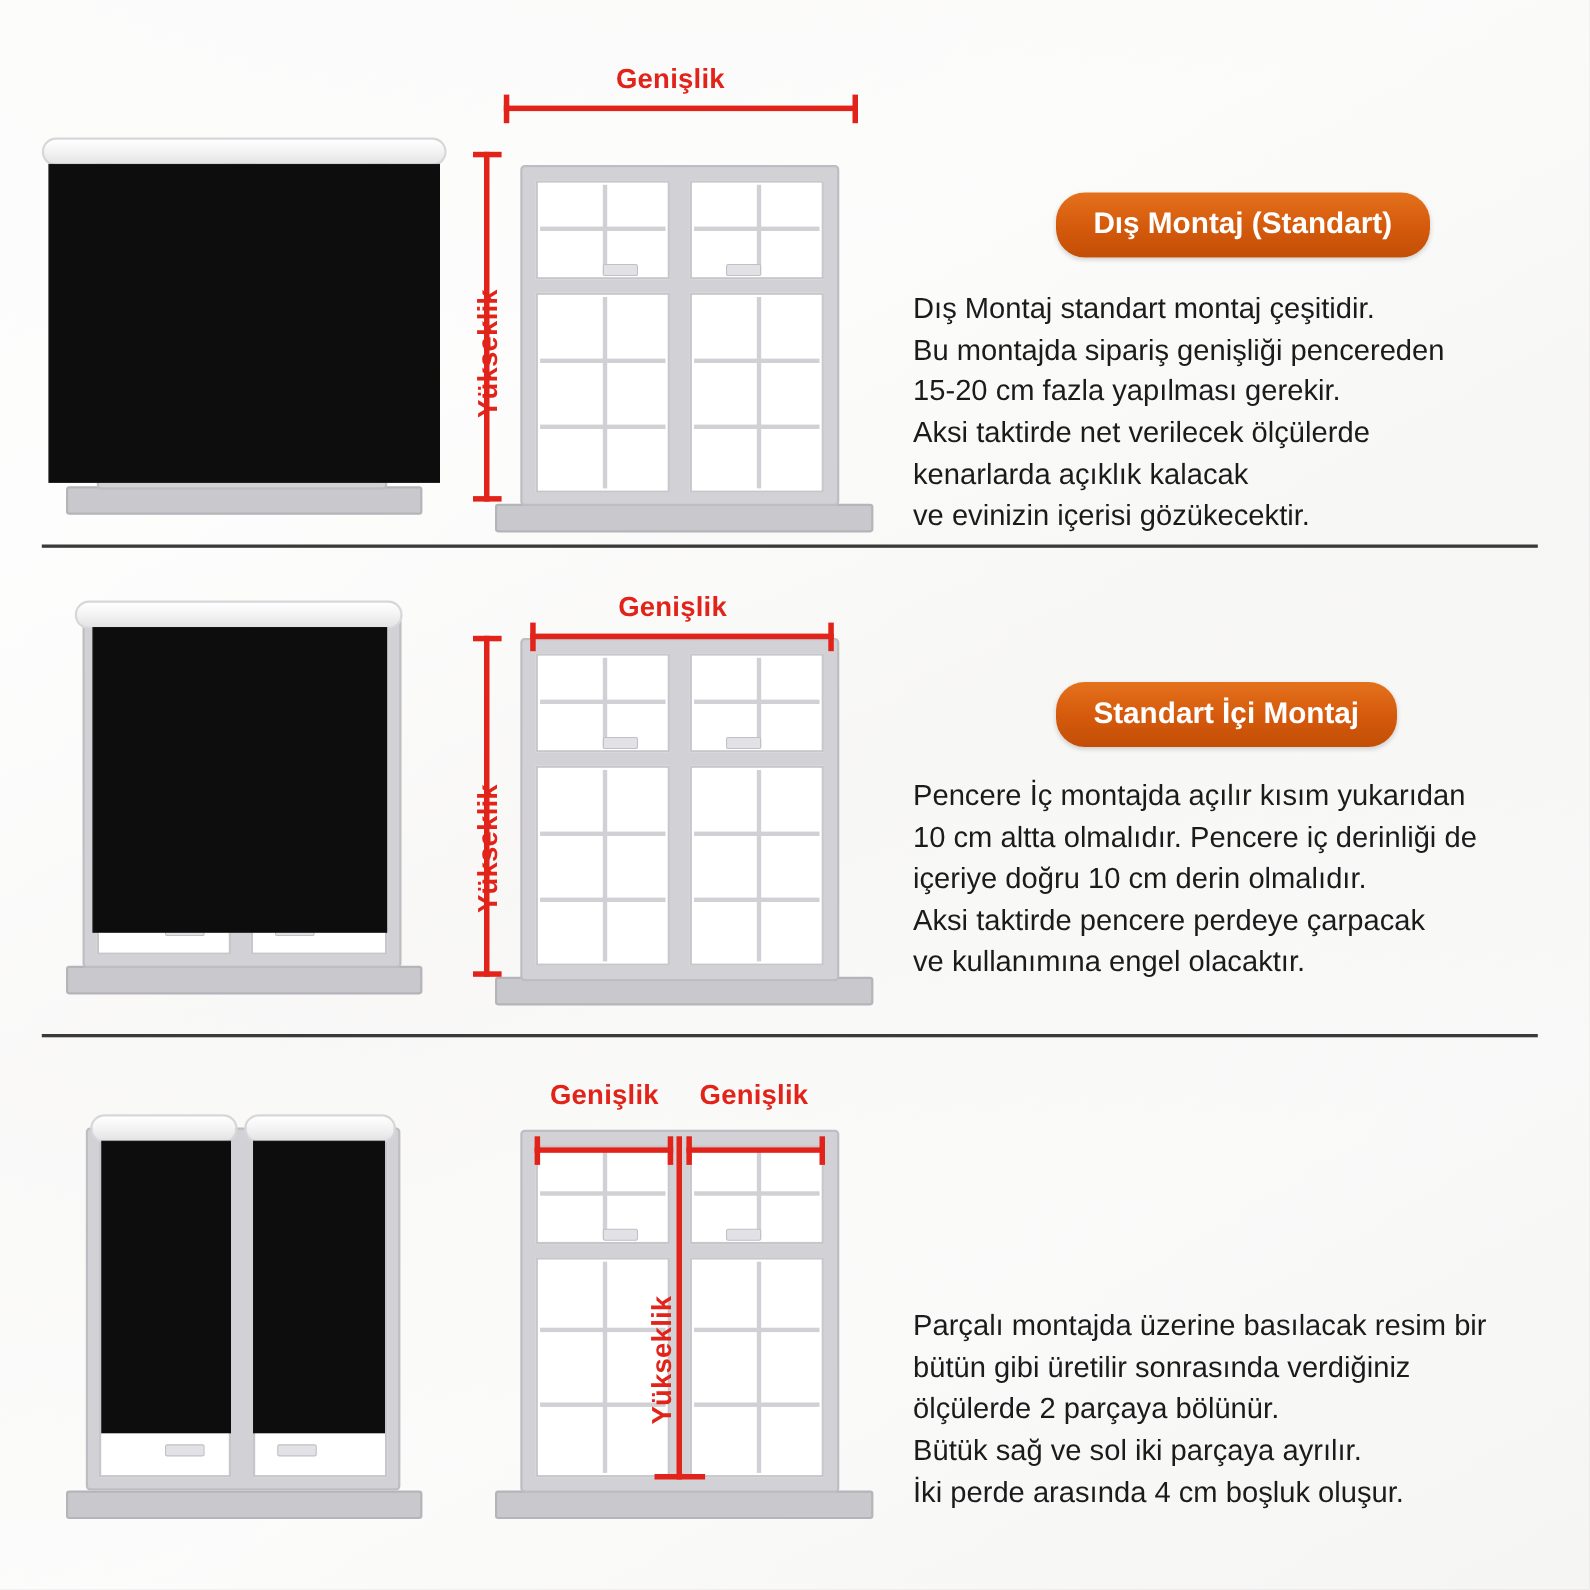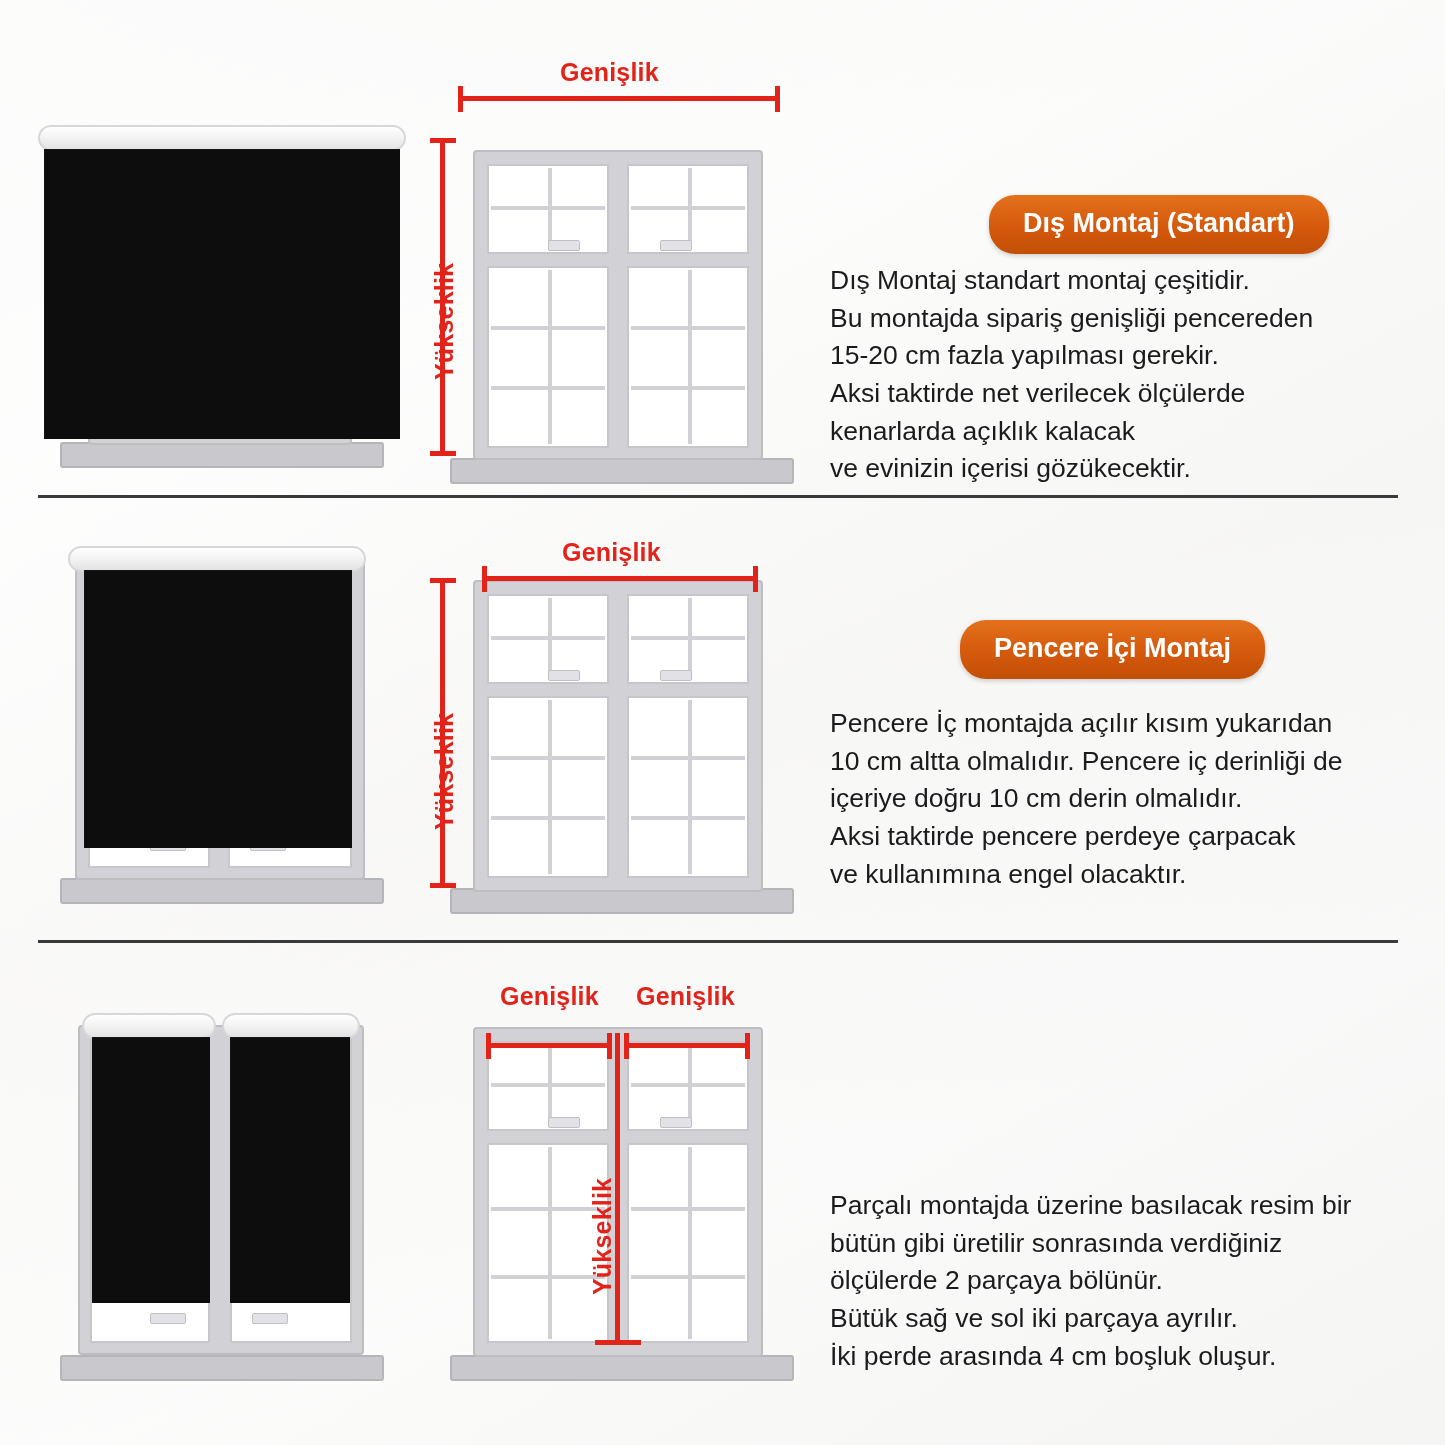--- a/index.html
+++ b/index.html
@@ -196,21 +196,21 @@
     <div class="mlabel" style="left:560px; top:28px;">Genişlik</div>
     <div class="mline-h" style="left:458px; top:66px; width:322px;"></div>
     <div class="cap-v" style="left:458px; top:56px; height:26px;"></div>
     <div class="cap-v" style="left:775px; top:56px; height:26px;"></div>
 
     <div class="mlabel vert" style="left:430px; top:350px;">Yükseklik</div>
     <div class="mline-v" style="left:440px; top:108px; height:318px;"></div>
     <div class="cap-h" style="left:430px; top:108px; width:26px;"></div>
     <div class="cap-h" style="left:430px; top:421px; width:26px;"></div>
 
-    <div class="badge" style="left:989px; top:145px;margin-top:20px;">Dış Montaj (Standart)</div>
+    <div class="badge" style="left:960px; top:145px;">Dış Montaj (Standart)</div>
     <div class="desc" style="left:830px; top:232px;">Dış Montaj standart montaj çeşitidir.
 Bu montajda sipariş genişliği pencereden
 15-20 cm fazla yapılması gerekir.
 Aksi taktirde net verilecek ölçülerde
 kenarlarda açıklık kalacak
 ve evinizin içerisi gözükecektir.</div>
   </div>
 
   <div class="divider div1"></div>
 
@@ -254,21 +254,21 @@
     <div class="mlabel" style="left:562px; top:38px;">Genişlik</div>
     <div class="mline-h" style="left:482px; top:76px; width:276px;"></div>
     <div class="cap-v" style="left:482px; top:66px; height:26px;"></div>
     <div class="cap-v" style="left:753px; top:66px; height:26px;"></div>
 
     <div class="mlabel vert" style="left:430px; top:330px;">Yükseklik</div>
     <div class="mline-v" style="left:440px; top:78px; height:310px;"></div>
     <div class="cap-h" style="left:430px; top:78px; width:26px;"></div>
     <div class="cap-h" style="left:430px; top:383px; width:26px;"></div>
 
-    <div class="badge" style="left:960px; top:120px;">Pencere İçi Montaj</div>
+    <div class="badge" style="left:960px; top:120px;">Standart İçi Montaj</div>
     <div class="desc" style="left:830px; top:205px;">Pencere İç montajda açılır kısım yukarıdan
 10 cm altta olmalıdır. Pencere iç derinliği de
 içeriye doğru 10 cm derin olmalıdır.
 Aksi taktirde pencere perdeye çarpacak
 ve kullanımına engel olacaktır.</div>
   </div>
 
   <div class="divider div2"></div>
 
   <div class="section sec3">

